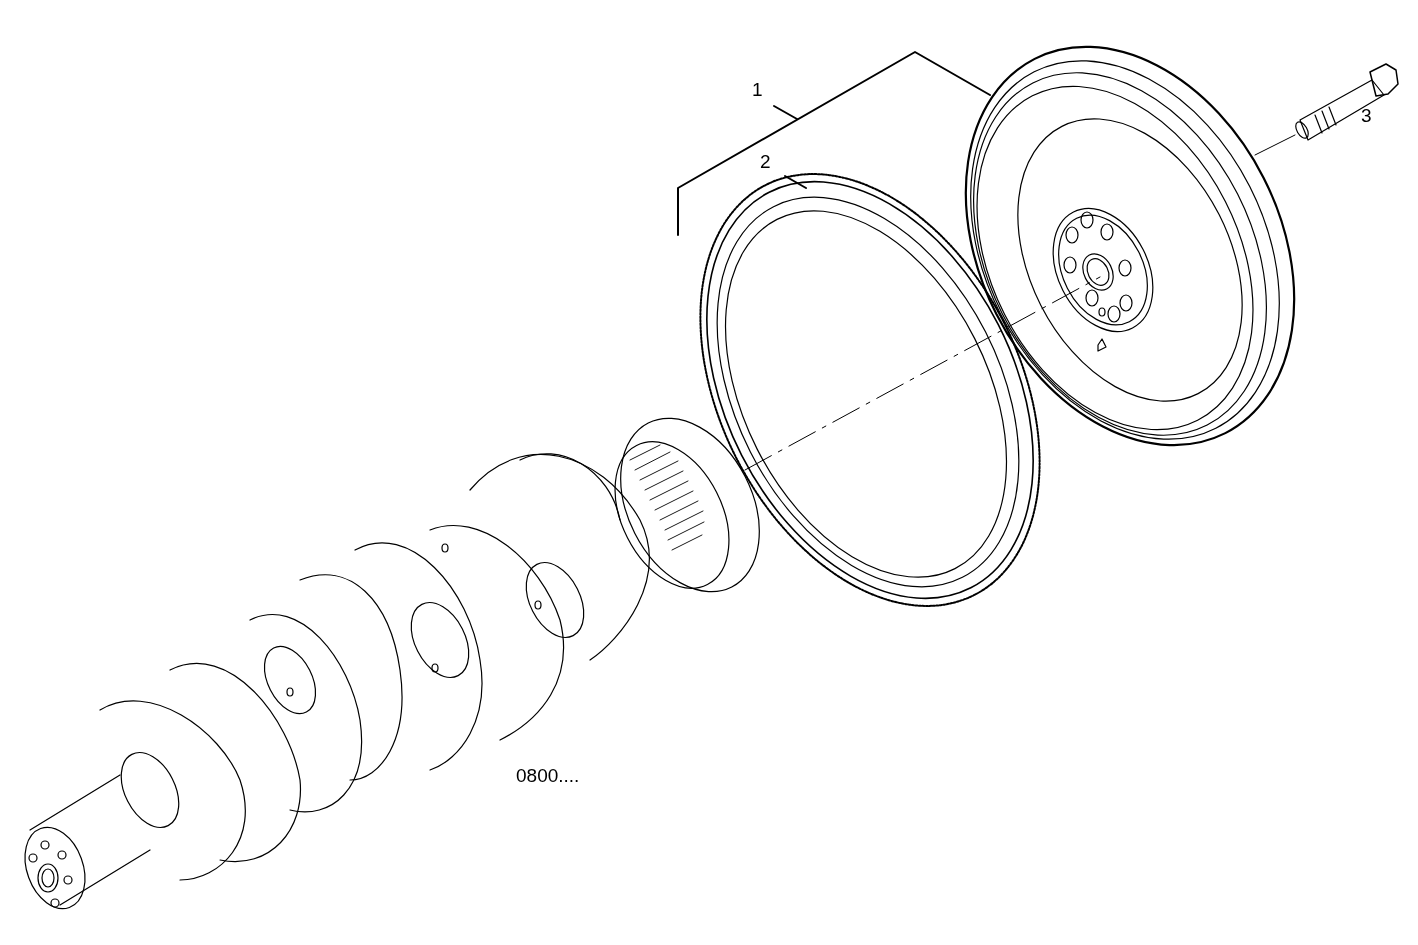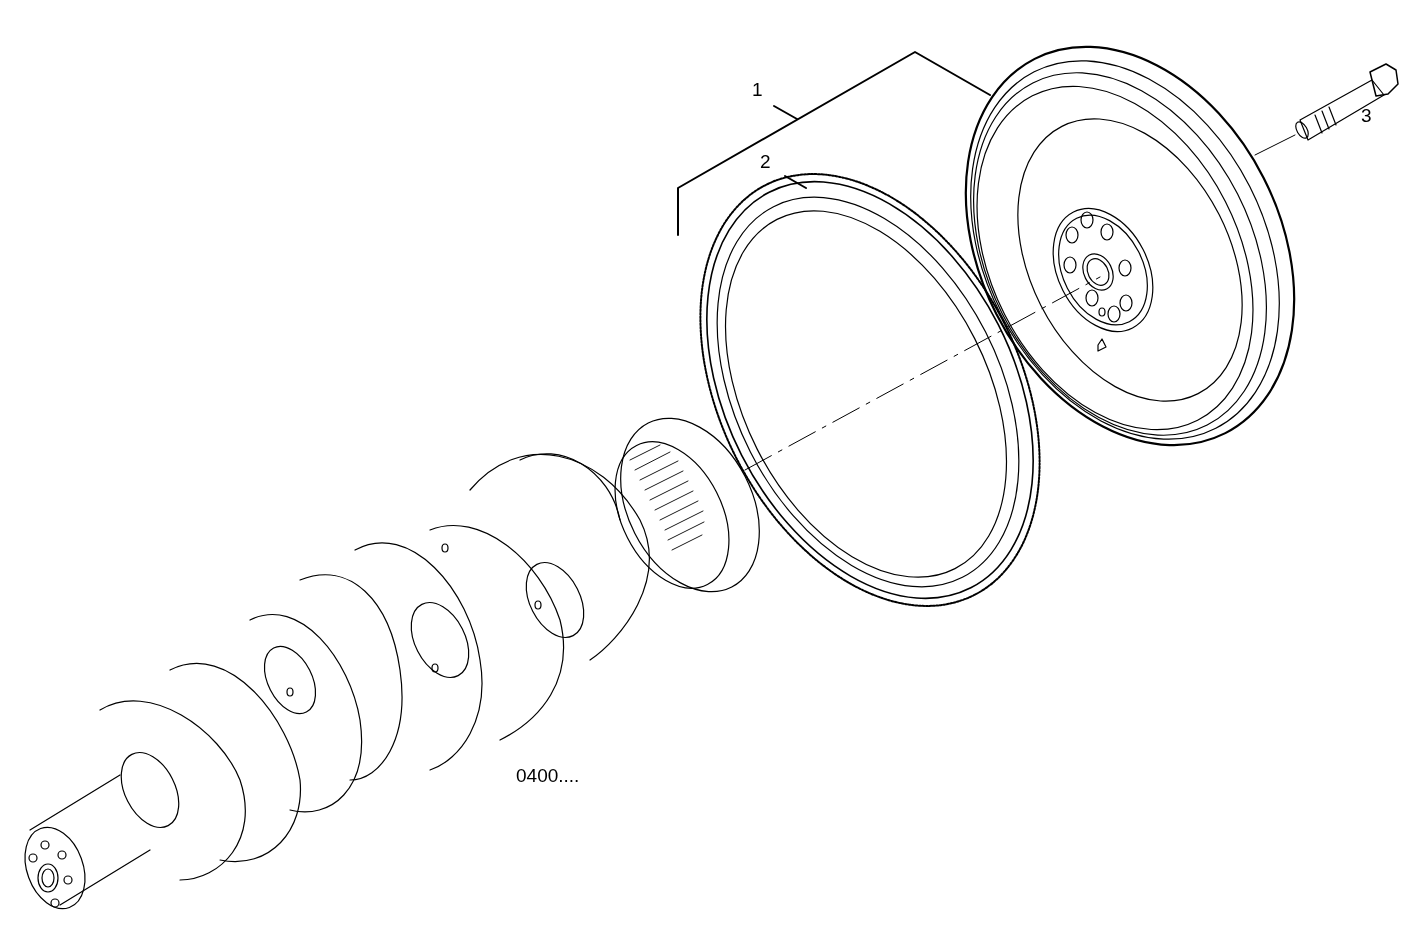--- a/index.html
+++ b/index.html
@@ -97,13 +97,13 @@
       <circle cx="62" cy="855" r="4"></circle>
       <circle cx="68" cy="880" r="4"></circle>
       <circle cx="55" cy="903" r="4"></circle>
     </g>
   </g>
 </svg>
 
 <div class="label" style="left:752px; top:80px;">1</div>
 <div class="label" style="left:760px; top:152px;">2</div>
 <div class="label" style="left:1361px; top:106px;">3</div>
-<div class="ref" style="left:516px; top:766px;">0400....</div>
+<div class="ref" style="left:516px; top:766px;">0800....</div>
 
 </body></html>

